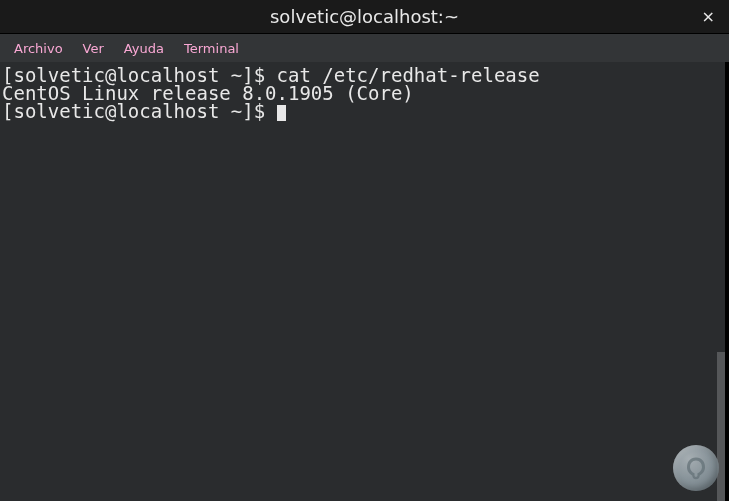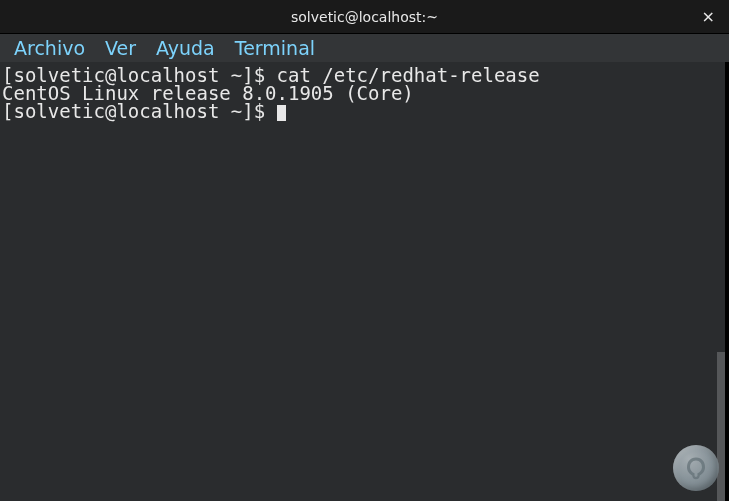--- a/index.html
+++ b/index.html
@@ -19,21 +19,21 @@
       height: 34px;
       background: #1a1a1a;
       display: flex;
       align-items: center;
       justify-content: center;
       position: relative;
       border-bottom: 1px solid #000;
     }
     .titlebar-title {
       color: #e8e8e8;
-      font-size: 14px;
+      font-size: 18px;
       font-weight: 500;
     }
     .titlebar-close {
       position: absolute;
       right: 8px;
       top: 50%;
       transform: translateY(-50%);
       color: #e8e8e8;
       font-size: 16px;
       line-height: 1;
@@ -42,22 +42,22 @@
     }
     .menubar {
       height: 28px;
       background: #333537;
       display: flex;
       align-items: center;
       padding: 0 4px;
       gap: 0;
     }
     .menu-item {
-      color: #7dd3fc;
-      font-size: 19px;
+      color: #f9a8d4;
+      font-size: 13px;
       padding: 4px 10px;
       cursor: pointer;
     }
     .terminal-area {
       background: #2a2c2e;
       height: calc(501px - 34px - 28px);
       padding: 4px 2px;
       position: relative;
       margin: 0 4px 0 0;
     }

